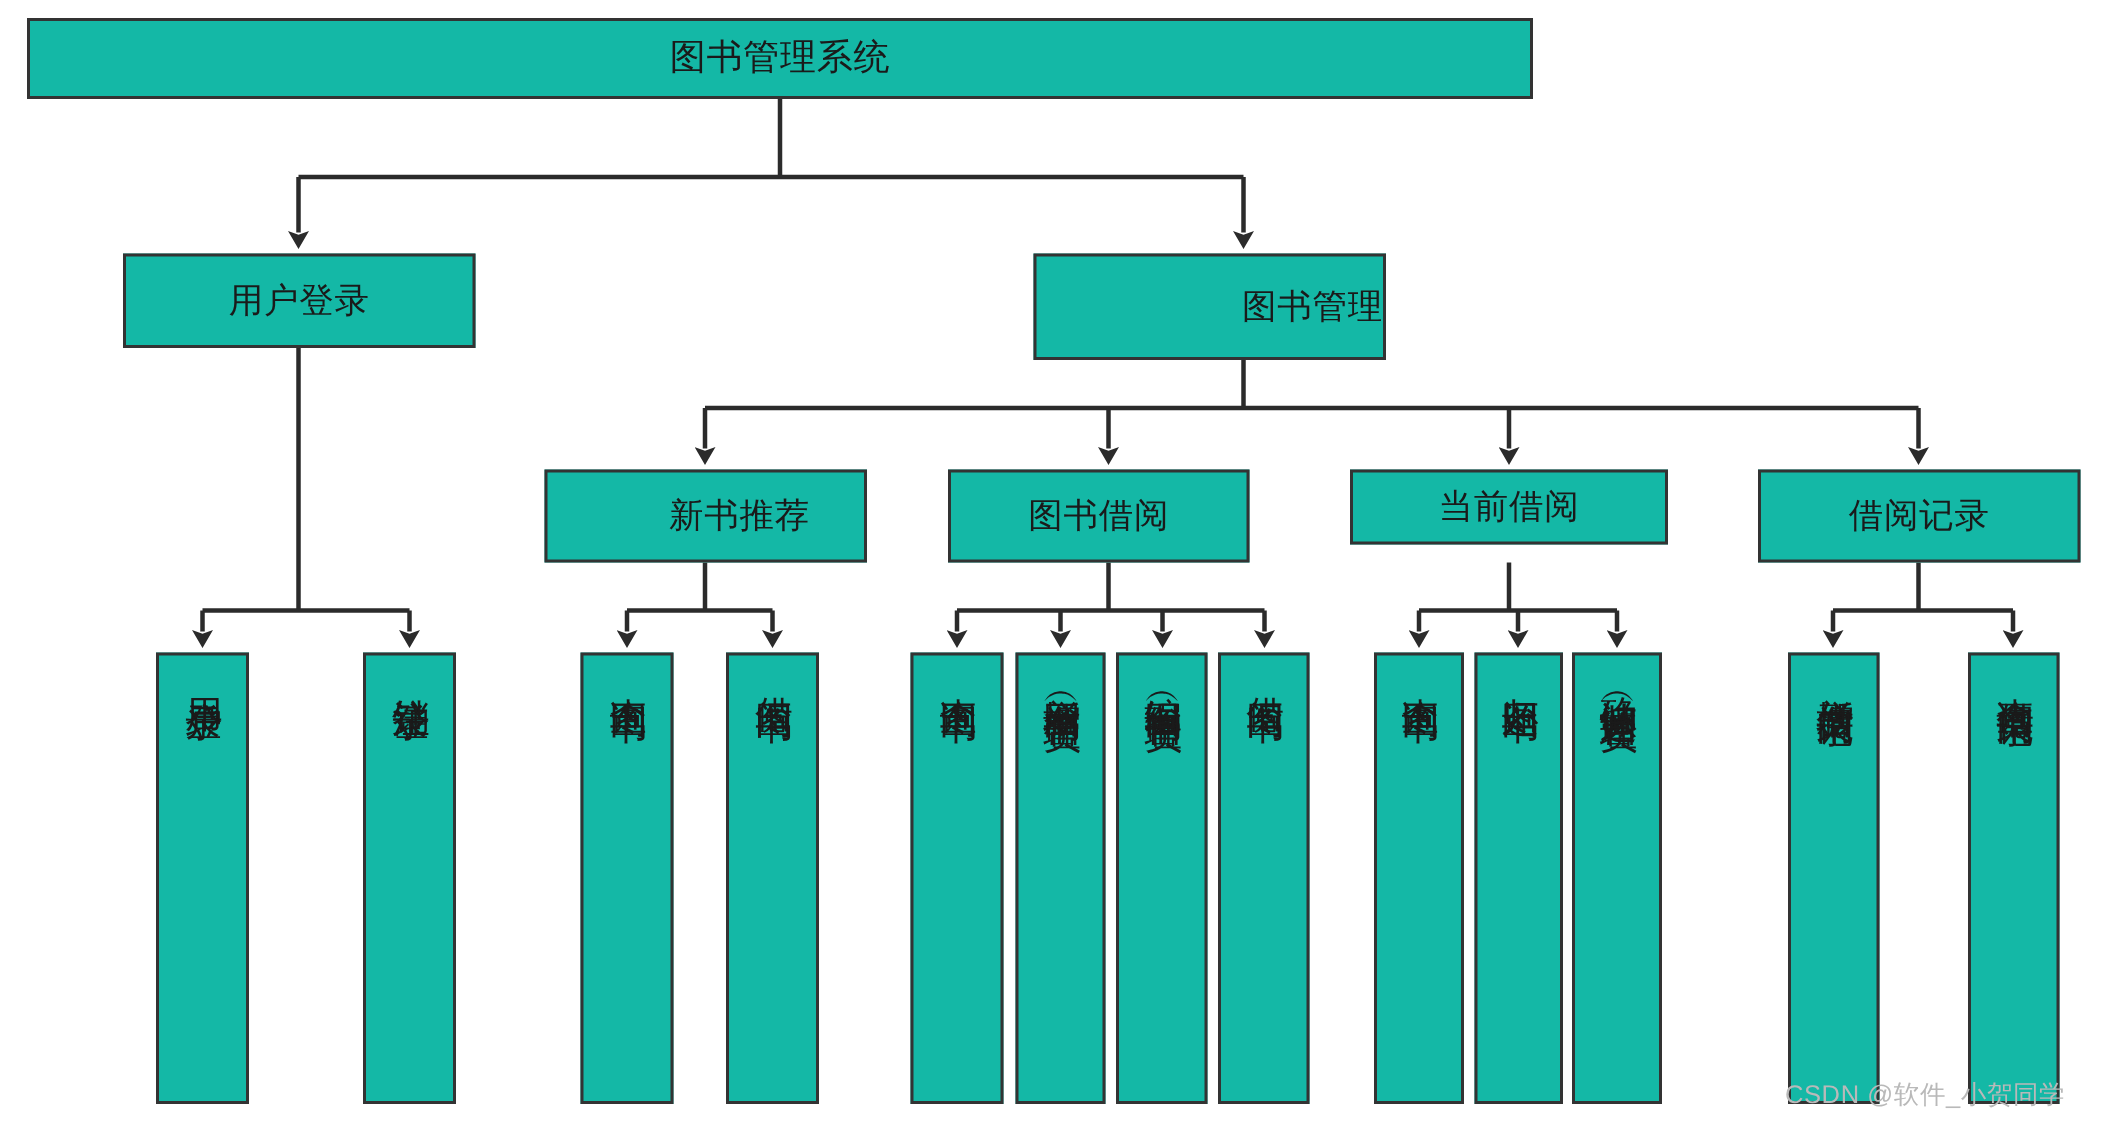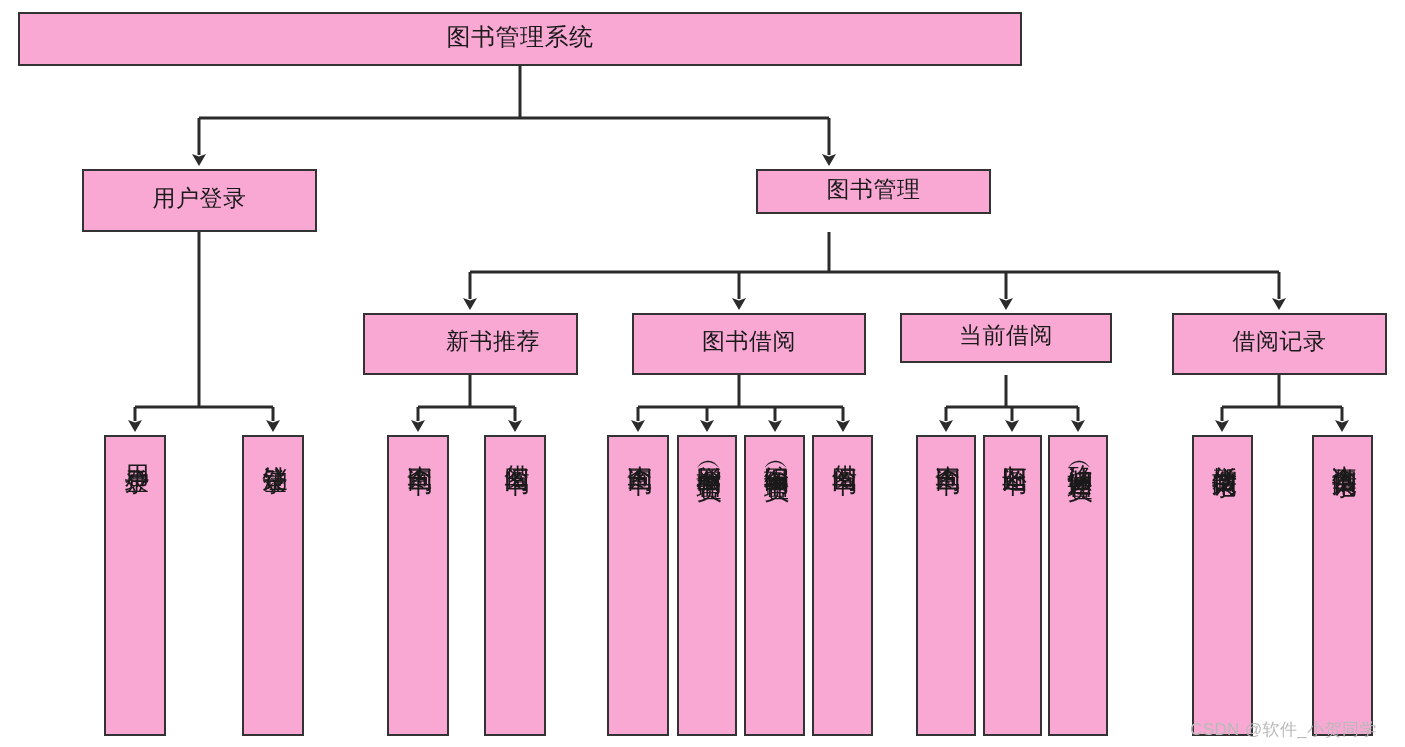--- a/index.html
+++ b/index.html
@@ -20,27 +20,26 @@
   #wires {
     position: absolute;
     left: 0;
     top: 0;
     width: 1405px;
     height: 747px;
   }
   .node {
     position: absolute;
     box-sizing: border-box;
-    background: #f9a8d4;
+    background: #14b8a6;
     border: 2px solid #333333;
     display: flex;
     align-items: center;
     justify-content: center;
     color: #1a1a1a;
-    font-family: Liberation Mono, monospace;
   }
   .node .label {
     display: block;
     text-align: center;
     line-height: 1.18;
     white-space: pre;
   }
   .node.horiz .label {
     font-size: 23px;
     letter-spacing: 0.5px;
@@ -126,28 +125,28 @@
     </g>
   </svg>
 
   <div class="node horiz root" style="left: 18px; top: 12px; width: 1004px; height: 54px;">
     <span class="label">图书管理系统</span>
   </div>
 
   <div class="node horiz" style="left: 82px; top: 169px; width: 235px; height: 63px;">
     <span class="label">用户登录</span>
   </div>
-  <div class="node horiz" style="left: 756px; top: 169px; width: 235px; height: 45px;">
+  <div class="node horiz" style="left: 689px; top: 169px; width: 235px; height: 71px; justify-content: flex-end;">
     <span class="label">图书管理</span>
   </div>
 
   <div class="node horiz" style="left: 363px; top: 313px; width: 215px; height: 62px; padding-left: 45px;">
     <span class="label">新书推荐</span>
   </div>
-  <div class="node horiz" style="left: 632px; top: 313px; width: 234px; height: 62px;">
+  <div class="node horiz" style="left: 632px; top: 313px; width: 201px; height: 62px;">
     <span class="label">图书借阅</span>
   </div>
   <div class="node horiz" style="left: 900px; top: 313px; width: 212px; height: 50px;">
     <span class="label">当前借阅</span>
   </div>
   <div class="node horiz" style="left: 1172px; top: 313px; width: 215px; height: 62px;">
     <span class="label">借阅记录</span>
   </div>
 
   <div class="node vert" style="left: 104px; top: 435px; width: 62px; height: 301px;">

